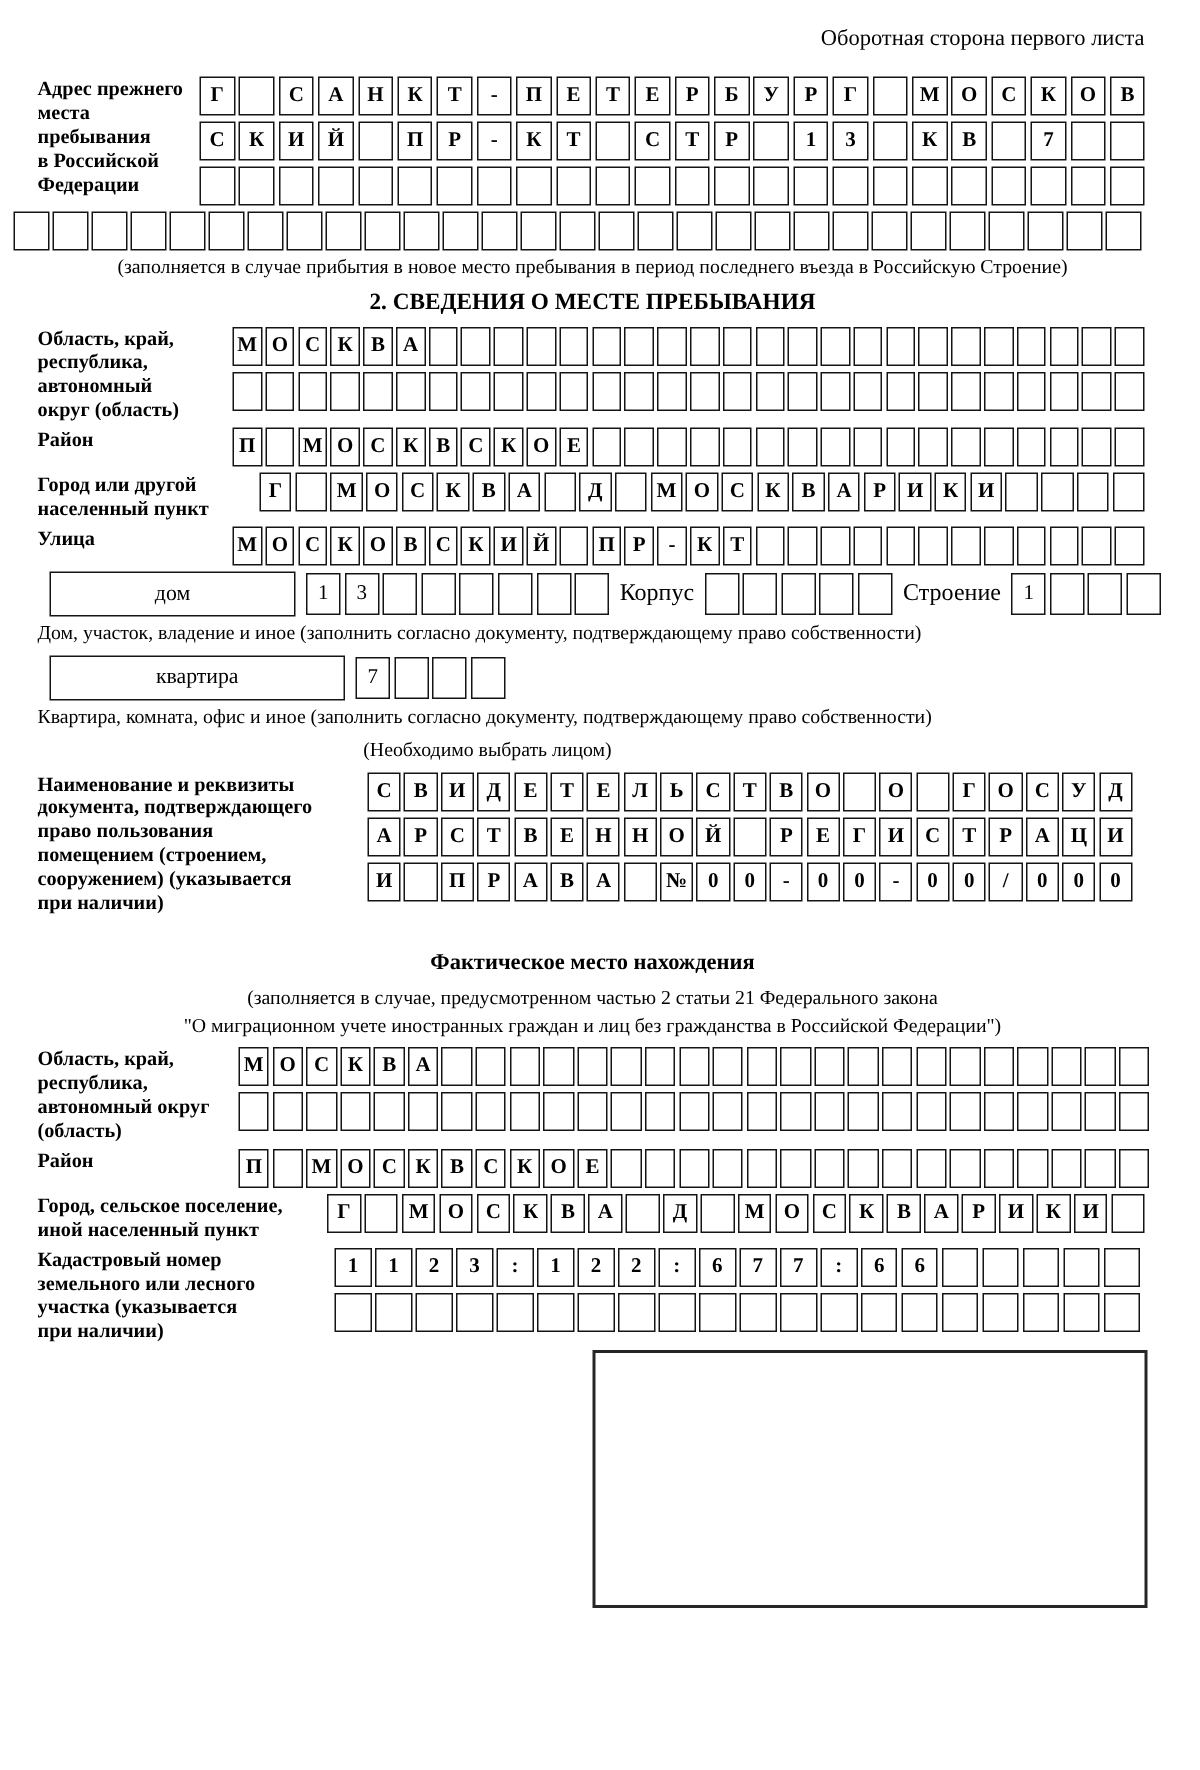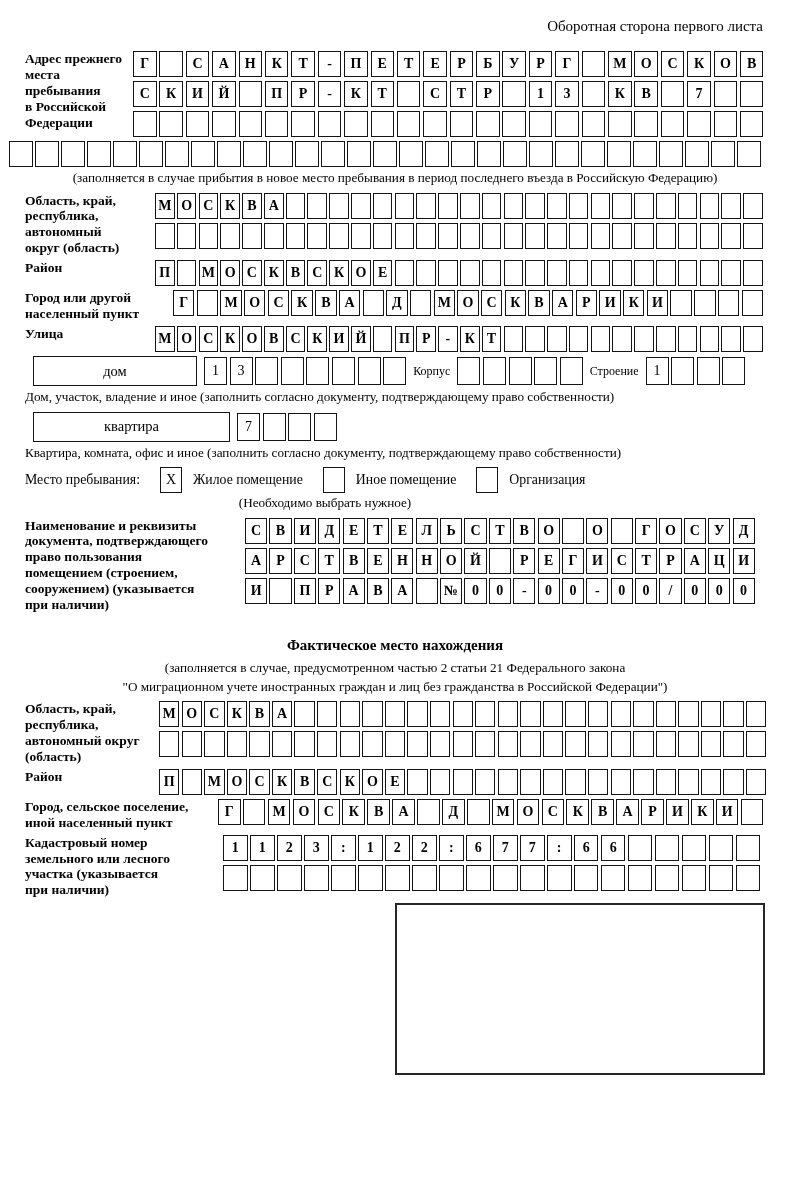--- a/index.html
+++ b/index.html
@@ -27,21 +27,21 @@
   .gh{gap:2.6px;} .gh .cell{width:23px;height:28px;}
   .note{font-size:13.2px;line-height:1.25;}
   .c{text-align:center;margin:2px 0 6px;}
   .l{margin:1px 0 6px;}
   .h2{font-weight:bold;font-size:15.5px;text-align:center;margin:6px 0 7px;}
   .h3{font-weight:bold;font-size:15px;text-align:center;margin:24px 0 6px;}
   .boxlabel{box-sizing:border-box;border:1.7px solid #141414;height:30px;flex-shrink:0;
             display:flex;align-items:center;justify-content:center;font-size:14.5px;text-align:right;}
   .dom{width:164px;} .kv{width:197px;}
   .hrow{display:flex;align-items:center;column-gap:7px;margin:2px 0 3px 8px;}
-  .inl{font-size:12px;white-space:nowrap;}
+  .inl{font-size:16px;white-space:nowrap;}
   .stay{display:flex;align-items:center;font-size:13.8px;margin:3px 0 2px;}
   .opt{display:inline-flex;align-items:center;gap:11px;margin-left:20px;}
   .opt:first-of-type{margin-left:10px;}
   .chk{box-sizing:border-box;border:1.6px solid #141414;width:22px;height:26px;
        display:inline-flex;align-items:center;justify-content:center;font-size:14px;flex-shrink:0;}
   .choose{width:600px;text-align:center;margin:2px 0 6px;}
   .confirm{width:385px;margin-left:auto;margin-top:5px;}
   .confirm-box{box-sizing:border-box;border:2px solid #262626;width:370px;height:172px;margin-left:15px;background:#fff;}
   .confirm-caption{font-size:13.8px;line-height:1.35;text-align:center;white-space:pre-line;margin-top:6px;}
 </style>
@@ -162,22 +162,23 @@
       <span class="cell"></span>
       <span class="cell"></span>
       <span class="cell"></span>
       <span class="cell"></span>
       <span class="cell"></span>
       <span class="cell"></span>
       <span class="cell"></span>
       <span class="cell"></span>
       <span class="cell"></span>
     </div>
-  <div class="note c">(заполняется в случае прибытия в новое место пребывания в период последнего въезда в Российскую Федерацию)</div>
-
+  <div class="note c">(заполняется в случае прибытия в новое место пребывания в период последнего въезда в Российскую Строение)</div>
+
+  <div class="h2">2. СВЕДЕНИЯ О МЕСТЕ ПРЕБЫВАНИЯ</div>
 
   <div class="row">
     <div class="lbl w122">Область, край,
 республика,
 автономный
 округ (область)</div>
     <div class="stack">
       <div class="grid g28">
           <span class="cell">М</span>
           <span class="cell">О</span>
@@ -375,36 +376,21 @@
     <div class="boxlabel kv">квартира</div>
     <div class="grid gh">
         <span class="cell">7</span>
         <span class="cell"></span>
         <span class="cell"></span>
         <span class="cell"></span>
       </div>
   </div>
   <div class="note l">Квартира, комната, офис и иное (заполнить согласно документу, подтверждающему право собственности)</div>
 
-  <div class="stay">
-    <span>Место пребывания:</span>
-    <span class="opt">
-      <span class="chk">X</span>
-      <span>Жилое помещение</span>
-    </span>
-    <span class="opt">
-      <span class="chk"></span>
-      <span>Иное помещение</span>
-    </span>
-    <span class="opt">
-      <span class="chk"></span>
-      <span>Организация</span>
-    </span>
-  </div>
-  <div class="note choose">(Необходимо выбрать нужное)</div>
+  <div class="note choose">(Необходимо выбрать лицом)</div>
 
   <div class="row">
     <div class="lbl w212">Наименование и реквизиты
 документа, подтверждающего
 право пользования
 помещением (строением,
 сооружением) (указывается
 при наличии)</div>
     <div class="stack">
       <div class="grid g21">

